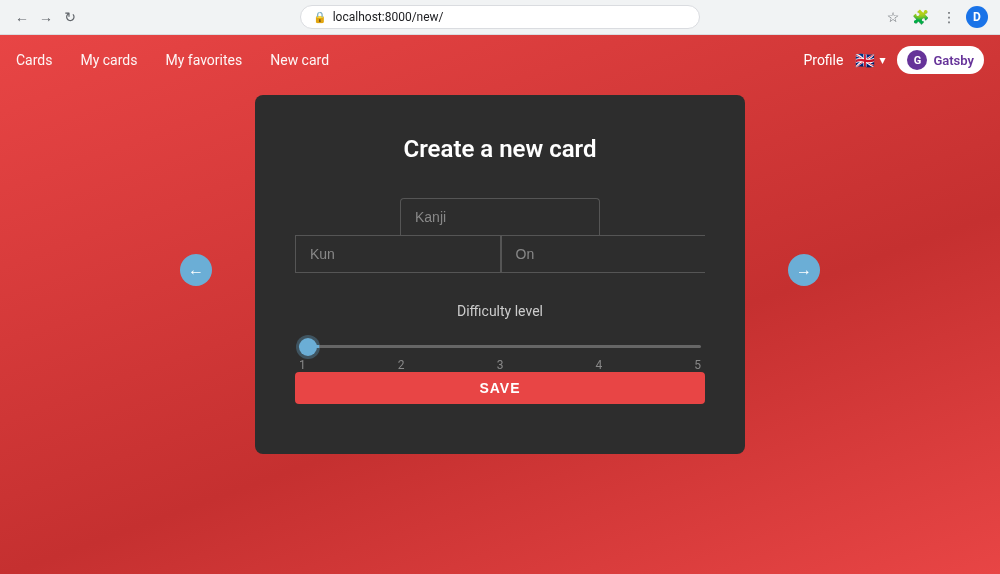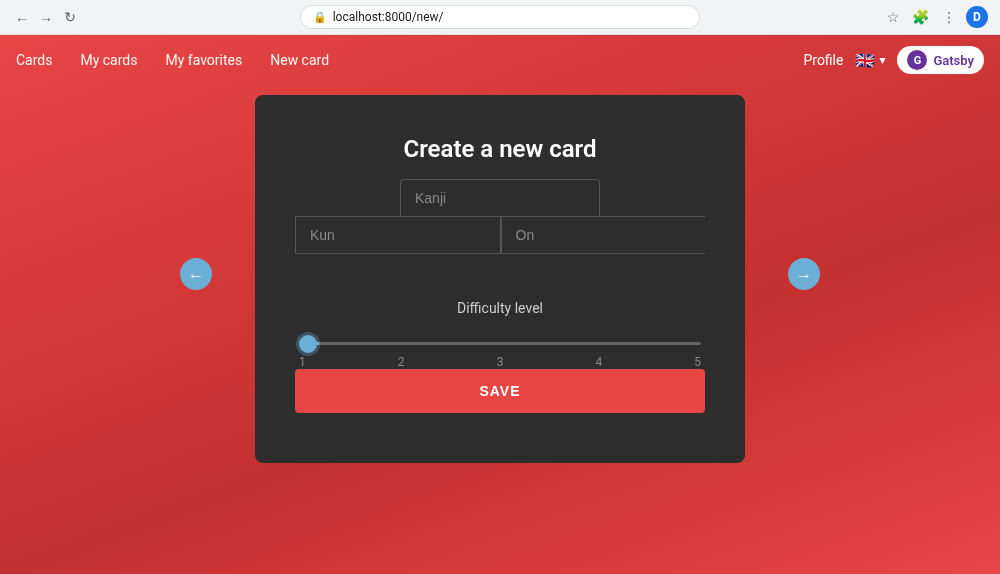--- a/index.html
+++ b/index.html
@@ -198,28 +198,28 @@
       padding: 40px 40px 50px;
       width: 490px;
       position: relative;
     }
 
     .form-title {
       color: white;
       font-size: 24px;
       font-weight: 600;
       text-align: center;
-      margin-bottom: 16px;
+      margin-bottom: 35px;
     }
 
     .form-fields {
       display: flex;
       flex-direction: column;
       gap: 0;
-      margin-bottom: 46px;
+      margin-bottom: 30px;
     }
 
     .form-input {
       background: transparent;
       border: 1px solid #555;
       color: #ccc;
       padding: 10px 14px;
       font-size: 14px;
       outline: none;
       width: 100%;
@@ -311,21 +311,21 @@
       color: #888;
       font-size: 12px;
     }
 
     
     .save-btn {
       width: 100%;
       background: #e84545;
       color: white;
       border: none;
-      padding: 14px;
+      padding: 8px;
       font-size: 14px;
       font-weight: 600;
       letter-spacing: 1px;
       cursor: pointer;
       border-radius: 4px;
       text-transform: uppercase;
     }
 
     
     .nav-arrow {

